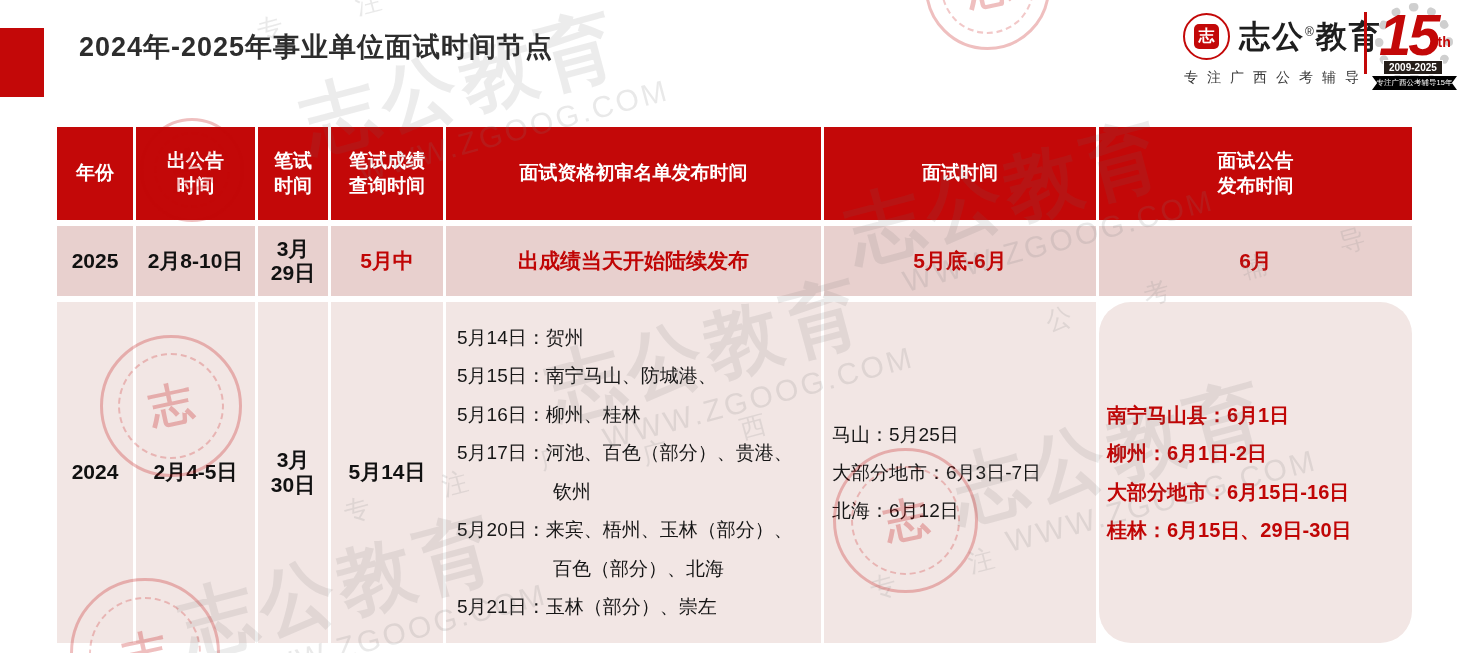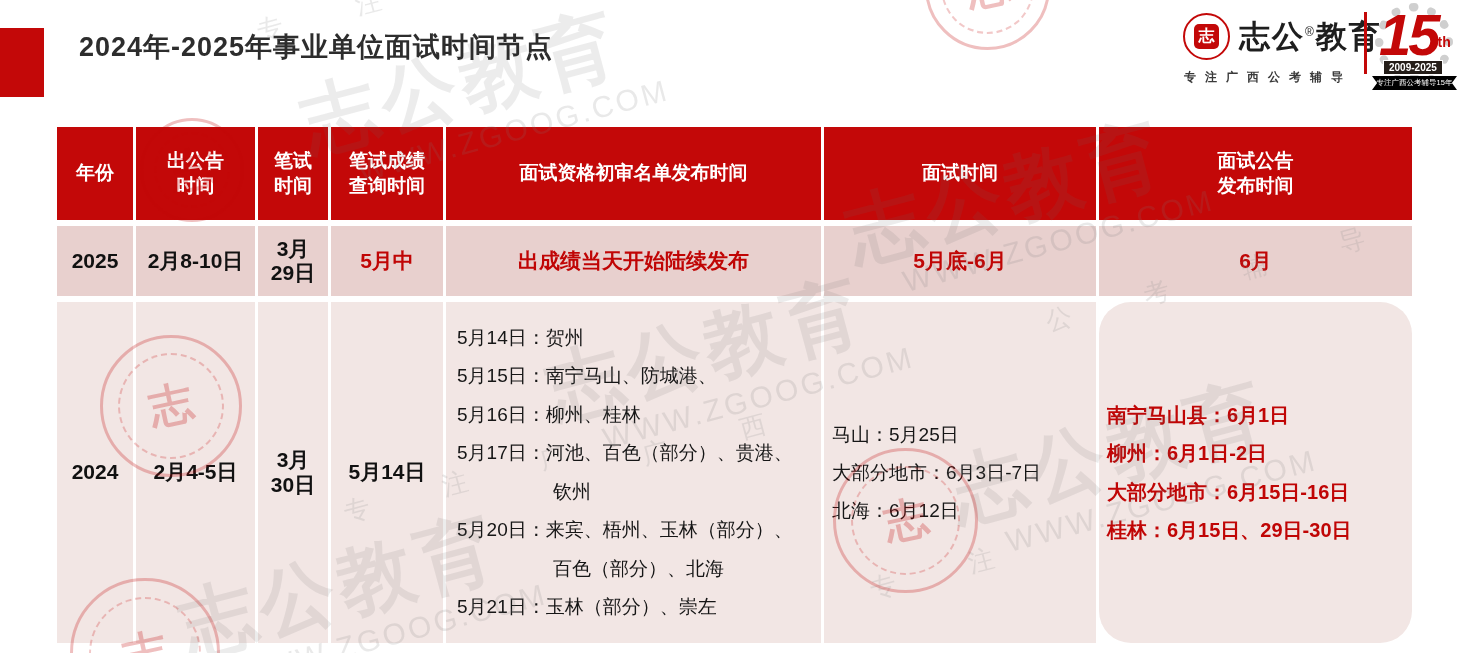--- a/index.html
+++ b/index.html
@@ -9,21 +9,21 @@
 
   
   .title-square { position:absolute; left:0; top:28px; width:44px; height:69px; background:#c30808; z-index:5; }
   .page-title { position:absolute; left:79px; top:29px; font-size:27px; font-weight:800; color:#2d2d2d; letter-spacing:1px; z-index:5; }
 
   
   .logo-seal { position:absolute; left:1183px; top:13px; width:47px; height:47px; border:2.5px solid #c30808; border-radius:50%; z-index:6; display:flex; align-items:center; justify-content:center; background:#fff; }
   .logo-seal-inner { width:25px; height:25px; background:#c30808; border-radius:5px; color:#fff; font-size:16px; font-weight:700; display:flex; align-items:center; justify-content:center; }
   .brand-text { position:absolute; left:1239px; top:16px; font-size:31px; font-weight:800; color:#1e1e1e; letter-spacing:2px; z-index:6; white-space:nowrap; }
   .brand-text sup { font-size:12px; font-weight:400; }
-  .brand-tagline { position:absolute; left:1184px; top:69px; font-size:12px; font-weight:700; color:#3a3a3a; letter-spacing:9px; z-index:6; white-space:nowrap; }
+  .brand-tagline { position:absolute; left:1184px; top:69px; font-size:14px; font-weight:400; color:#3a3a3a; letter-spacing:9px; z-index:6; white-space:nowrap; }
   .logo-divider { position:absolute; left:1364px; top:12px; width:3px; height:62px; background:#c30808; z-index:6; }
   .badge { position:absolute; left:1372px; top:3px; width:85px; height:89px; z-index:6; }
   .badge-circle { position:absolute; left:3px; top:0; width:78px; height:78px; border-radius:50%; border:9px dotted rgba(150,150,150,.45); }
   .badge-num { position:absolute; left:7px; top:0px; font-size:58px; line-height:64px; font-weight:800; font-style:italic; color:#c30808; letter-spacing:-3px; }
   .badge-suffix { font-size:14px; font-weight:700; font-style:normal; letter-spacing:0; vertical-align:8px; }
   .badge-years { position:absolute; left:11px; top:57px; background:#241d18; border:1px solid #fff; color:#fff; font-size:10px; font-weight:700; padding:1px 5px; white-space:nowrap; }
   .badge-ribbon { position:absolute; left:0; top:73px; width:85px; height:14px; background:#000000; color:#fff; font-size:7.5px; display:flex; align-items:center; justify-content:center; white-space:nowrap; clip-path:polygon(0 0,100% 0,94% 50%,100% 100%,0 100%,6% 50%); }
 
   
   .timeline-table { position:absolute; left:57px; top:127px; width:1355px; z-index:2;

